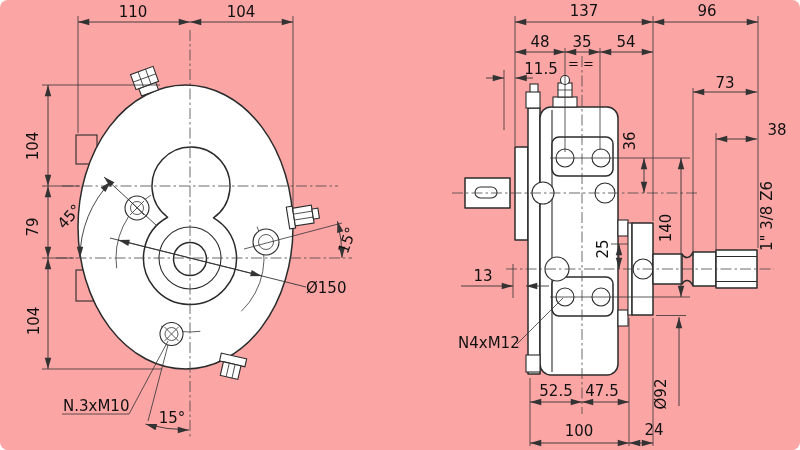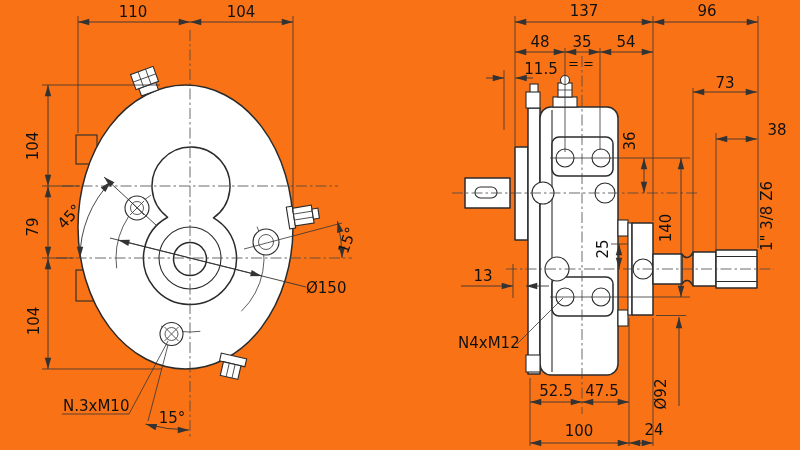--- a/index.html
+++ b/index.html
@@ -1,17 +1,17 @@
 <!DOCTYPE html>
 <html><head>
 <meta charset="utf-8">
 <style>
   html,body{margin:0;padding:0;background:#fff;}
-  .stage{width:800px;height:450px;background:#f97316;position:relative;overflow:hidden;
-         font-family:"DejaVu Sans", sans-serif;}
+  .stage{width:800px;height:450px;background:#fca5a5;position:relative;overflow:hidden;
+         font-family:"DejaVu Sans", sans-serif;border-radius:8px;}
   svg{display:block}
   .part  {stroke:#2b2b2b;stroke-width:1.5;fill:none;stroke-linejoin:round;}
   .partw {stroke:#2b2b2b;stroke-width:1.5;fill:#fff;stroke-linejoin:round;}
   .med   {stroke:#2b2b2b;stroke-width:1.1;fill:none;}
   .medw  {stroke:#2b2b2b;stroke-width:1.1;fill:#fff;}
   .thin  {stroke:#333;stroke-width:.8;fill:none;}
   .dim   {stroke:#333;stroke-width:.9;fill:none;}
   .cl    {stroke:#444;stroke-width:.8;fill:none;stroke-dasharray:11 3 2.5 3;}
   text   {fill:#111;font-size:15px;font-family:"DejaVu Sans", sans-serif;}
   .sm    {font-size:13px;}

